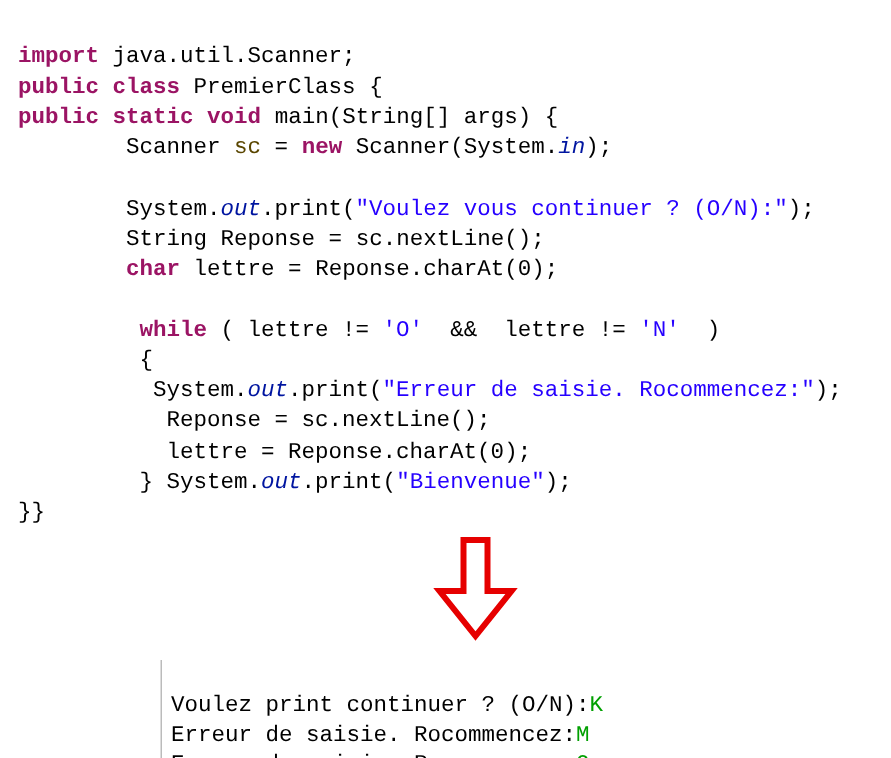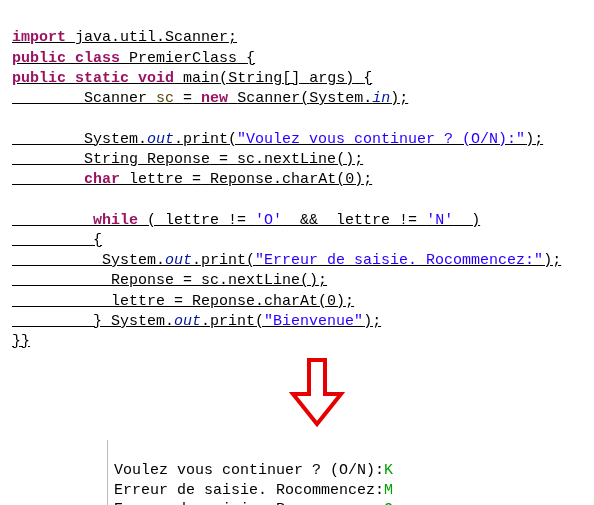--- a/index.html
+++ b/index.html
@@ -8,21 +8,20 @@
     font-family: "Consolas", "Courier New", monospace;
     font-size: 15px;
     line-height: 1.35;
     background: #fff;
     color: #000;
     width: 594px;
     box-sizing: border-box;
   }
   .code {
     white-space: pre;
-    text-decoration: underline;
   }
   .kw  { color: #9b1464; font-weight: bold; }                       
   .str { color: #2600ff; }                       
   .chr { color: #2600ff; }
   .it  { color: #0015a0; font-style: italic; }                       
   .loc { color: #5a4600; }                       
 
   .arrow-wrap {
     text-align: center;
     margin-top: 6px;
@@ -64,17 +63,17 @@
 <span><span>}}</span></span>
 </div>
 
 <div class="arrow-wrap">
   <svg width="60" height="70" viewBox="0 0 60 70">
     <path d="M22 2 L38 2 L38 36 L54 36 L30 66 L6 36 L22 36 Z" fill="none" stroke="#e60000" stroke-width="4" stroke-linejoin="miter"></path>
   </svg>
 </div>
 
 <div class="console">
-<span><span>Voulez vous continuer ? (O/N):</span><span class="inp">K</span></span>
+<span><span>Voulez print continuer ? (O/N):</span><span class="inp">K</span></span>
 <span><span>Erreur de saisie. Rocommencez:</span><span class="inp">M</span></span>
 <span><span>Erreur de saisie. Rocommencez:</span><span class="inp">O</span></span>
 
 </div>
 
 </body></html>

